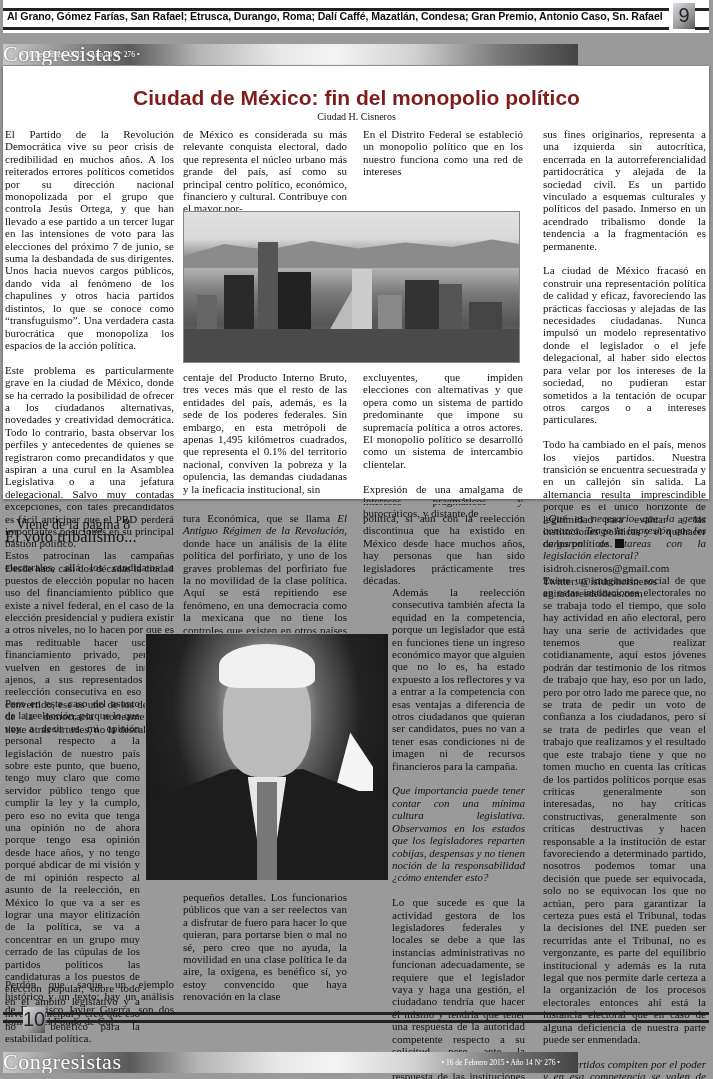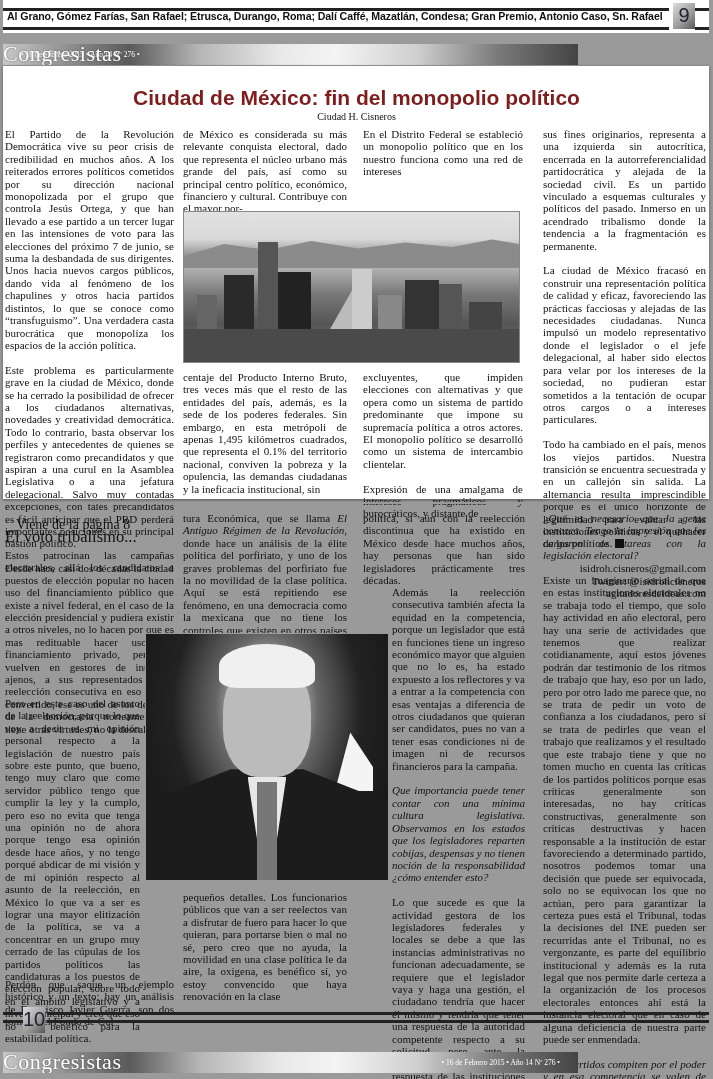--- a/index.html
+++ b/index.html
@@ -22,21 +22,21 @@
   .banner1{top:44px}.banner1 .date{left:18px}
   .banner2{top:1052px}.banner2 .date{right:18px}
   
   .headline{position:absolute;left:0;width:713px;top:86px;text-align:center;font-family:"Liberation Sans",sans-serif;font-weight:bold;font-size:21px;color:#7f1d1d}
   .byline{position:absolute;left:0;width:713px;top:111px;text-align:center;font-size:10px}
   .col{position:absolute;font-size:11px;line-height:12.4px;text-align:justify;hyphens:auto}
   .col p{margin-bottom:12.4px}
   .col p:last-child{margin-bottom:0}
   .col i{font-style:italic}
   .endmark{display:inline-block;width:9px;height:9px;background:#111;vertical-align:-1px;margin-left:3px}
-  .sig{text-align:right}
+  .sig{text-align:left}
   .photo-city{position:absolute;left:183px;top:211px;width:337px;height:152px;border:1px solid #888;overflow:hidden;background:linear-gradient(180deg,#e2e2e2 0%,#d8d8d8 18%,#9a9a9a 28%,#b0b0b0 38%,#777 55%,#555 75%,#8a8a8a 100%)}
   .photo-city .mtn{position:absolute;left:0;right:0;top:26px;height:30px;background:#8b8b8b;clip-path:polygon(0 60%,12% 20%,25% 40%,38% 10%,52% 35%,66% 15%,80% 30%,92% 5%,100% 20%,100% 100%,0 100%)}
   .bld{position:absolute;bottom:0;background:#333}
   .divider{position:absolute;left:3px;width:706px;height:2px;background:#999}
   .kicker{position:absolute;left:16px;top:517px;font-size:14px}
   .subhead{position:absolute;left:5px;top:527px;font-size:16.5px}
   .photo-man{position:absolute;left:145px;top:633px;width:244px;height:248px;border:1px solid #999;background:radial-gradient(ellipse at 50% 30%,#eee 0,#ccc 14%,#666 30%,#222 55%,#111 100%);overflow:hidden}
   .photo-man .suit{position:absolute;left:0;right:0;bottom:0;height:45%;background:#1c1c1c;clip-path:polygon(0 30%,35% 0,65% 0,100% 30%,100% 100%,0 100%)}
   .photo-man .shirt{position:absolute;left:42%;width:16%;bottom:0;height:42%;background:#e8e8e8;clip-path:polygon(0 0,100% 0,60% 100%,40% 100%)}
   .photo-man .tie{position:absolute;left:46%;width:8%;bottom:0;height:40%;background:#777}

